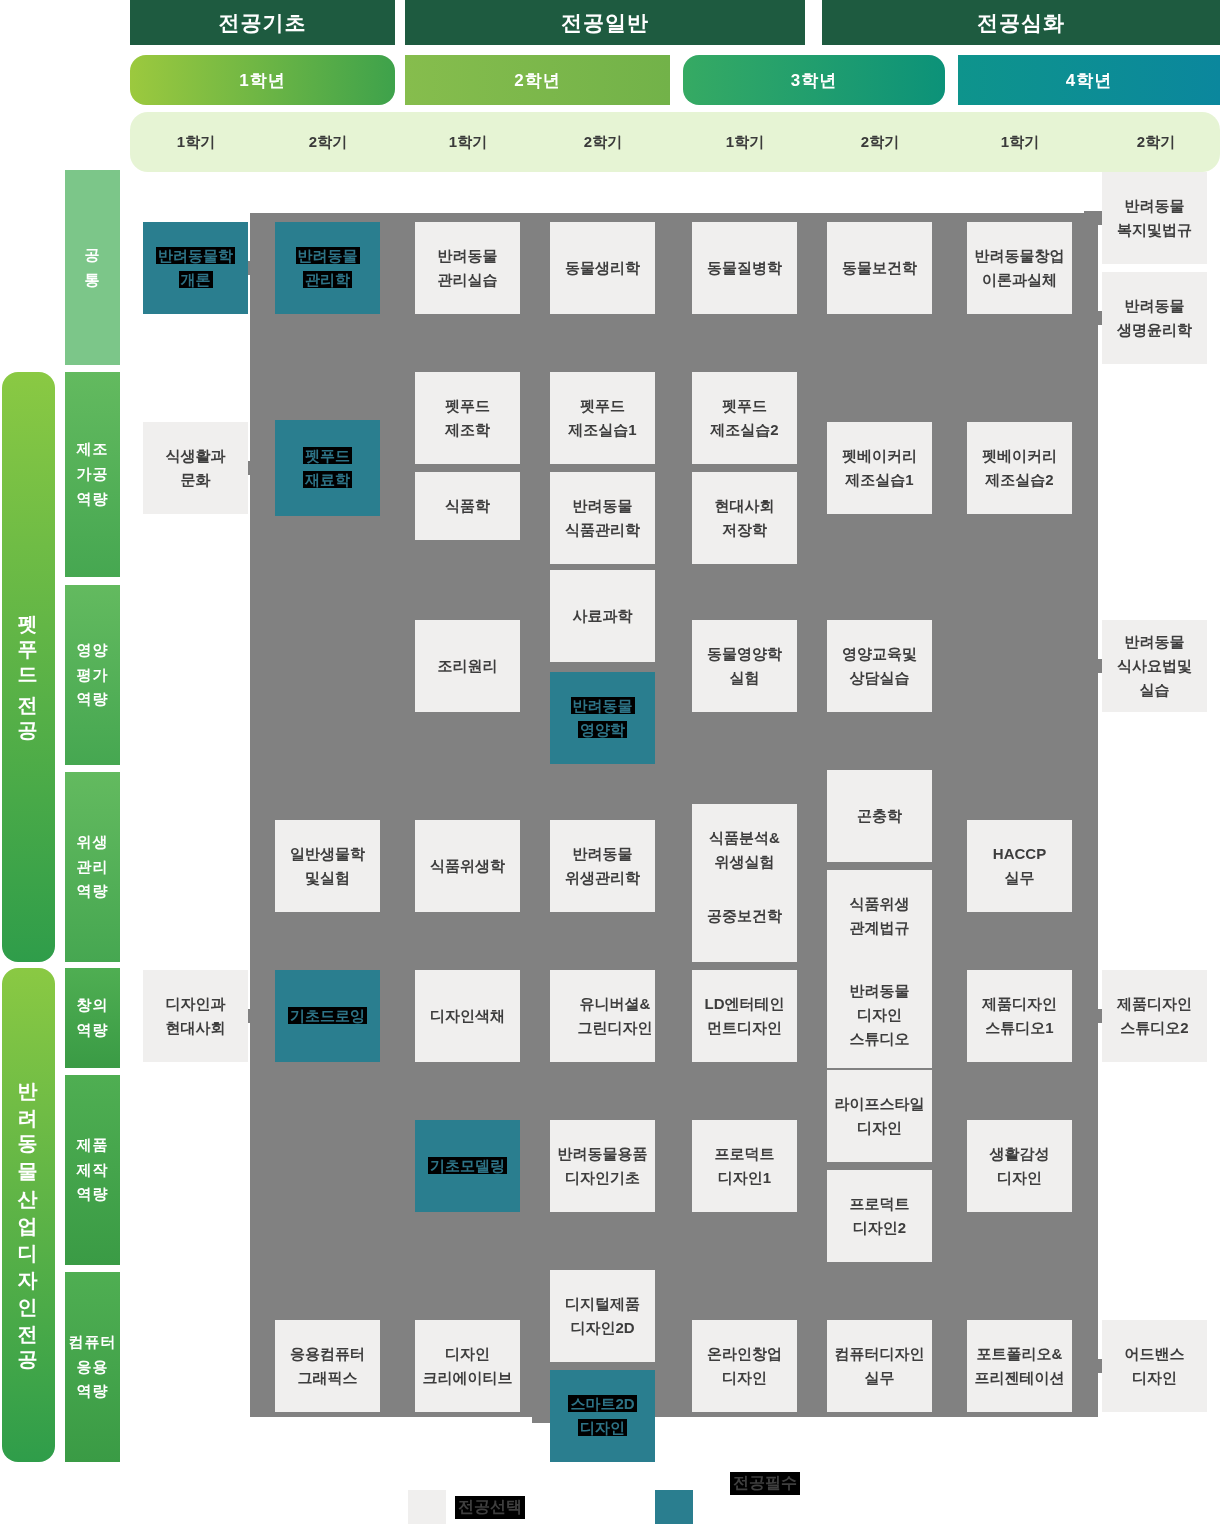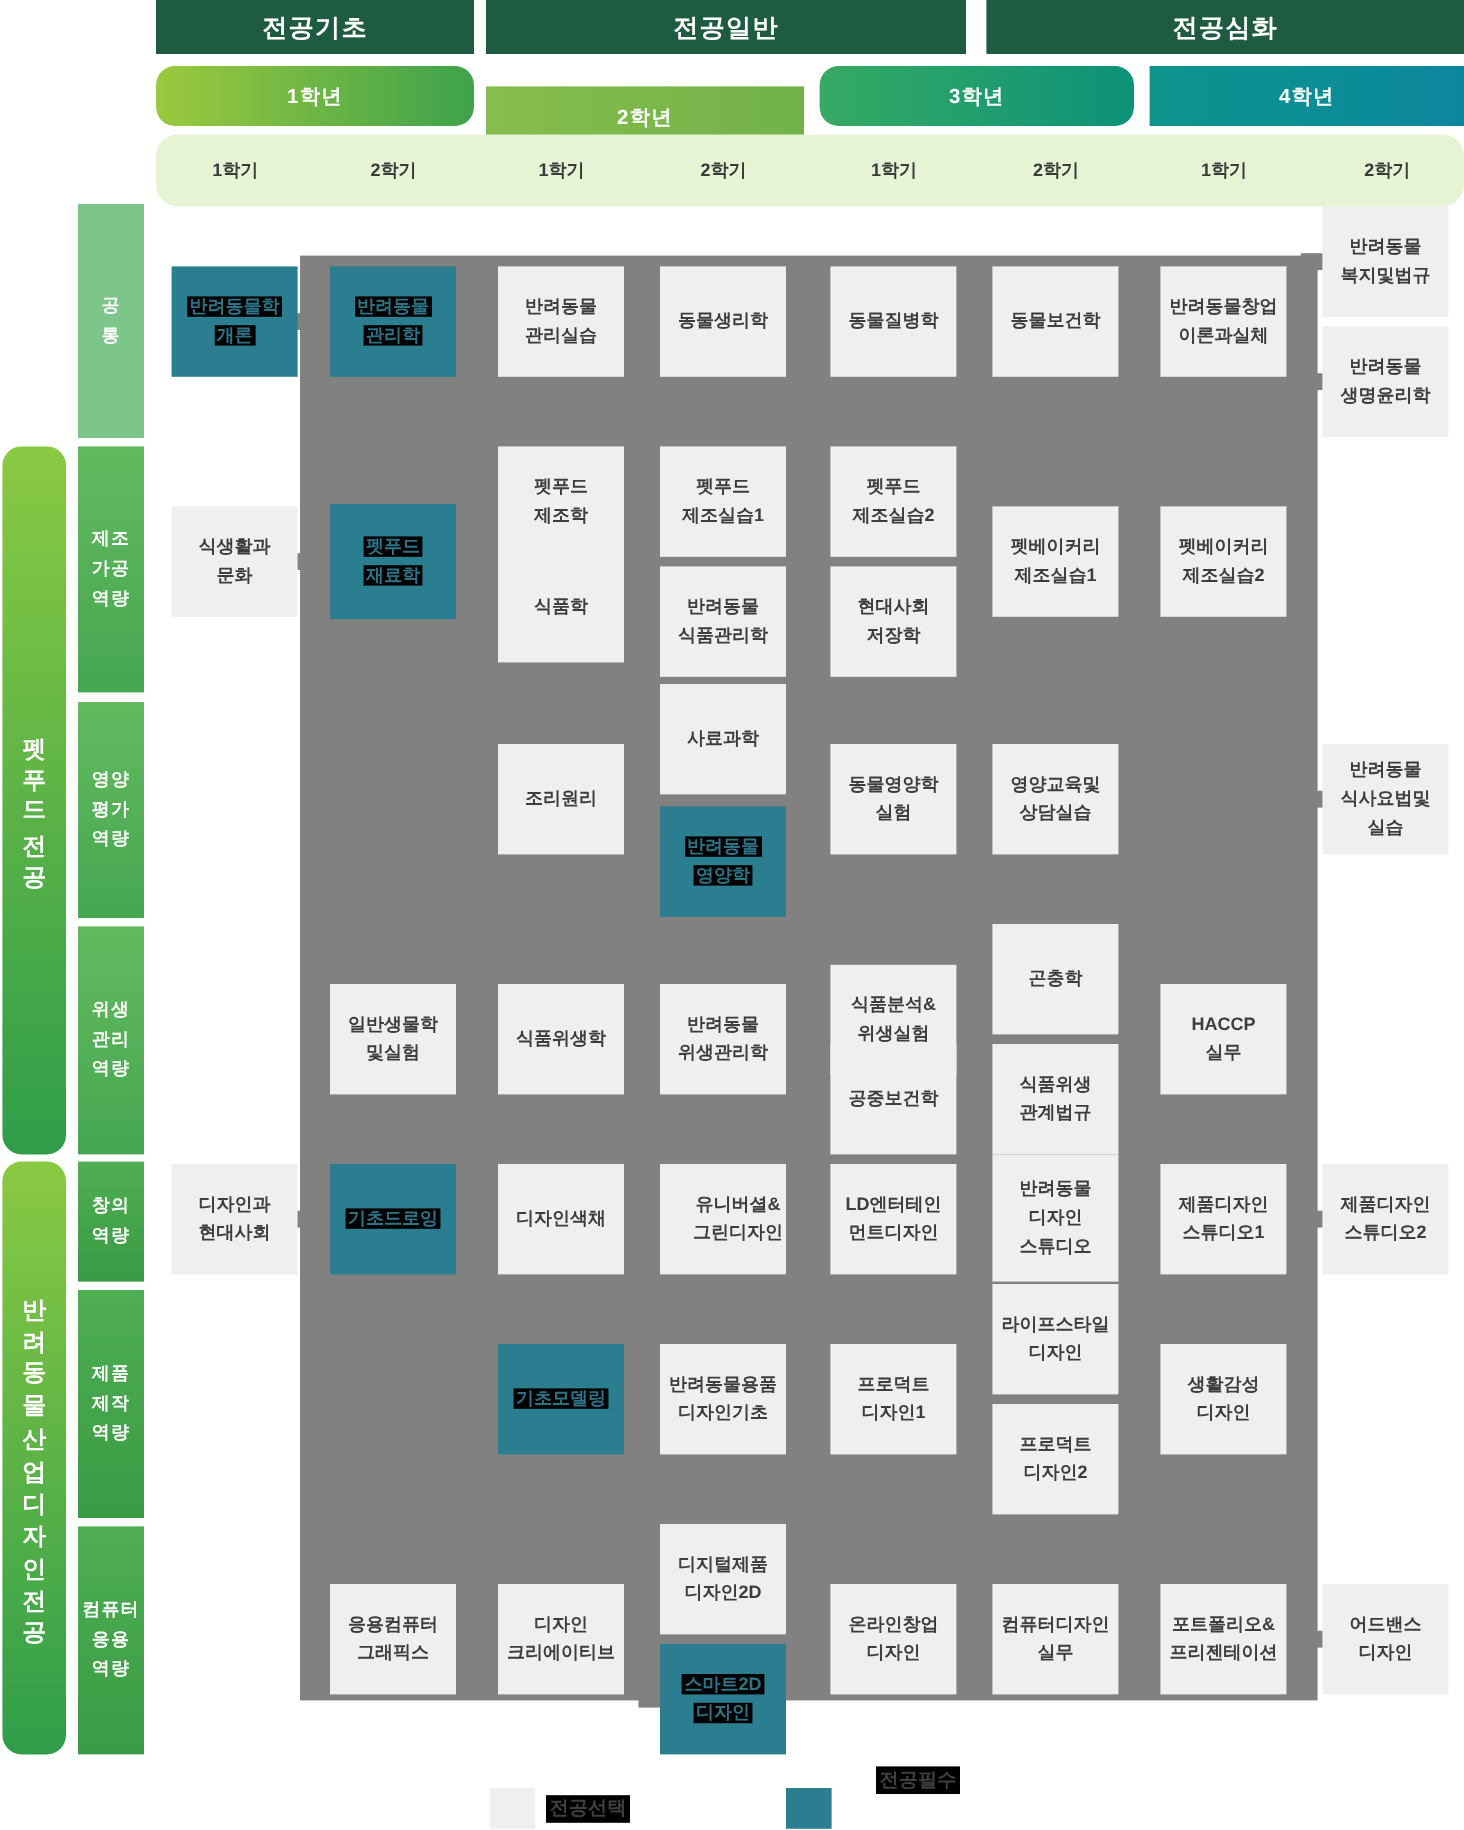--- a/index.html
+++ b/index.html
@@ -17,21 +17,21 @@
     display:flex; align-items:center; justify-content:center;
     font-size:21px; font-weight:bold; letter-spacing:1px;
   }
   
   .year {
     top:55px; height:50px; color:#fff;
     display:flex; align-items:center; justify-content:center;
     font-size:17px; font-weight:bold; letter-spacing:1px;
   }
   .y1 { background:linear-gradient(90deg,#9cc93e,#3ea24b); border-radius:16px; }
-  .y2 { background:linear-gradient(90deg,#86bd4d,#72b249);margin-top:17px; }
+  .y2 { background:linear-gradient(90deg,#86bd4d,#72b249); }
   .y3 { background:linear-gradient(90deg,#36aa63,#0c9279); border-radius:16px; }
   .y4 { background:linear-gradient(90deg,#0e948c,#0b879d); }
 
   
   .sem-strip { left:130px; top:112px; width:1090px; height:60px; background:#e6f4d4;border-radius:18px; }
   .sem {
     position:absolute; top:0; height:100%; width:90px; transform:translateX(-50%);
     display:flex; align-items:center; justify-content:center;
     font-size:15px; font-weight:bold; color:#3a3a3a;
   }
@@ -168,21 +168,21 @@
     <div class="stub" style="left: 257px; top: 461px; width: 22px; height: 14px;"></div>
     <div class="course req" style="left: 275px; top: 420px; width: 105px; height: 96px;">
       <div class="label"><span class="band">펫푸드</span><br><span class="band">재료학</span></div>
     </div>
     <div class="stub" style="left: 397px; top: 411px; width: 22px; height: 14px;"></div>
     <div class="course" style="left: 415px; top: 372px; width: 105px; height: 92px;">
       <div class="label">펫푸드
 제조학</div>
     </div>
     <div class="stub" style="left: 397px; top: 511px; width: 22px; height: 14px;"></div>
-    <div class="course" style="left: 415px; top: 460px; width: 105px; height: 92px;">
+    <div class="course" style="left: 415px; top: 472px; width: 105px; height: 68px;">
       <div class="label">식품학</div>
     </div>
     <div class="stub" style="left: 532px; top: 411px; width: 22px; height: 14px;"></div>
     <div class="course" style="left: 550px; top: 372px; width: 105px; height: 92px;">
       <div class="label">펫푸드
 제조실습1</div>
     </div>
     <div class="stub" style="left: 532px; top: 511px; width: 22px; height: 14px;"></div>
     <div class="course" style="left: 550px; top: 472px; width: 105px; height: 92px;">
       <div class="label">반려동물

